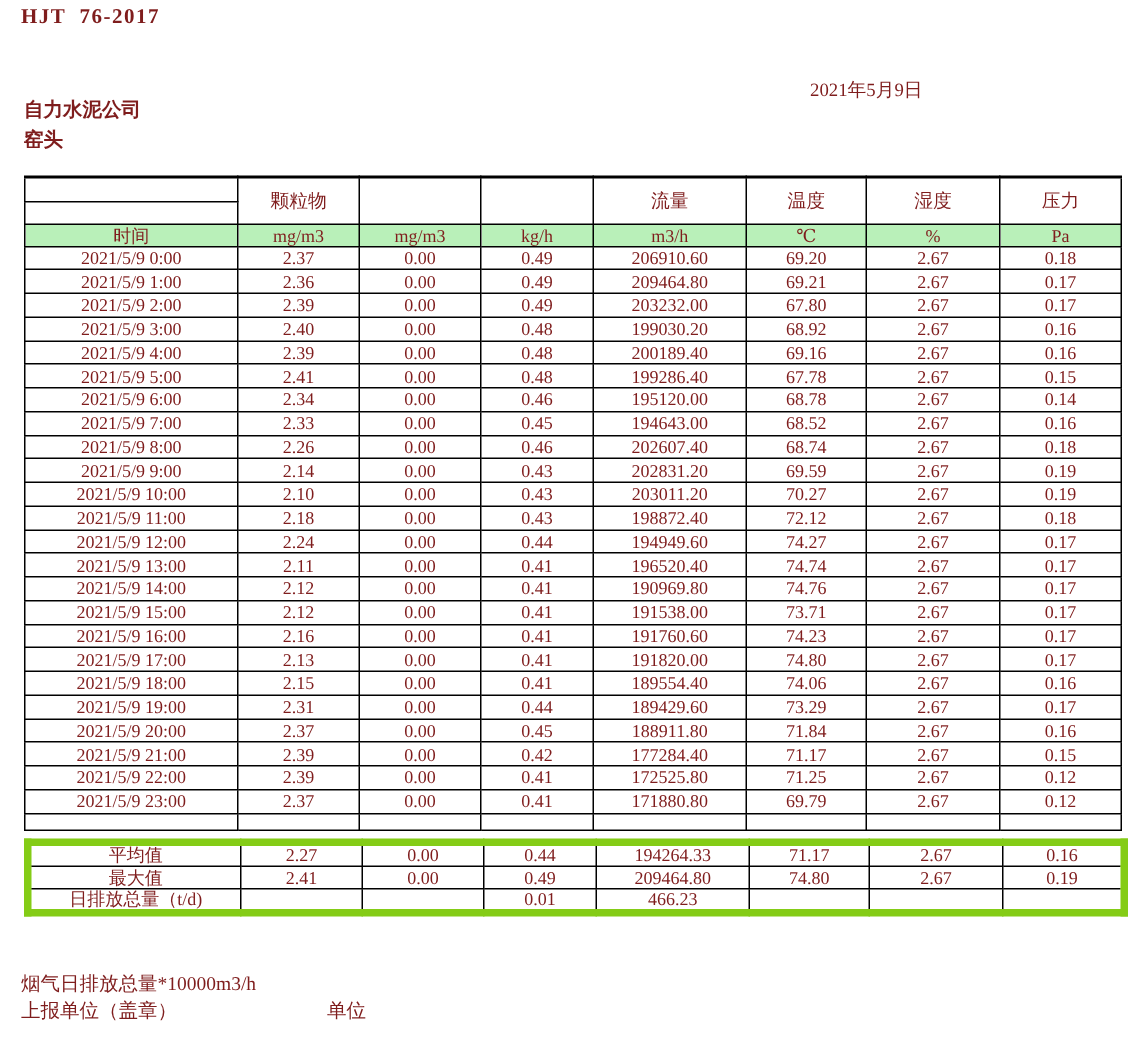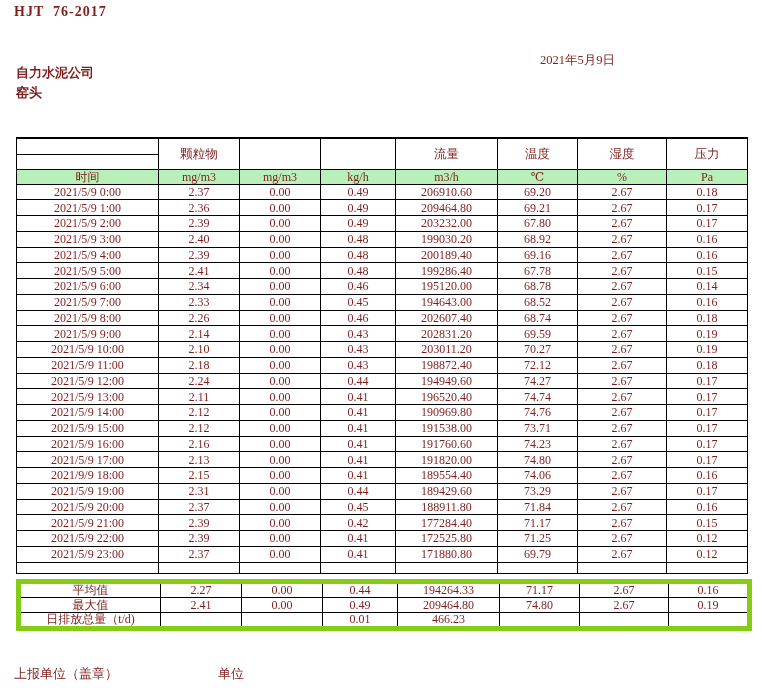--- a/index.html
+++ b/index.html
@@ -6,21 +6,21 @@
   .page{
     position:relative;width:762px;height:693px;background:#ffffff;overflow:hidden;
     font-family:"Liberation Serif","DejaVu Serif",serif;color:#7f1d1d;
   }
   .abs{position:absolute;}
   .std{left:14px;top:4px;font-weight:bold;font-size:14px;white-space:pre;letter-spacing:1px;}
   .title{left:0;top:29px;width:600px;text-align:center;font-weight:bold;font-size:17px;letter-spacing:2px;}
   .company{left:16px;top:64px;font-weight:bold;font-size:13px;text-align:right;}
   .station{left:16px;top:84px;font-weight:bold;font-size:13px;}
   .date{left:540px;top:52px;font-size:12.5px;}
-  table{border-collapse:collapse;table-layout:fixed;margin-top:20px;}
+  table{border-collapse:collapse;table-layout:fixed;}
   .main{left:16px;top:117px;width:731px;border:1px solid #000;border-top:2px solid #000;}
   .sum{left:16px;top:559px;width:731px;border:5px solid #84cc16;}
   td{border:1px solid #000;text-align:center;vertical-align:middle;
      font-size:12px;line-height:1;padding:0;overflow:hidden;white-space:nowrap;}
   .main tr{height:15.75px;}
   .main tr.h1a{height:16px;}
   .main tr.h1b{height:15px;}
   .main tr.units{height:15px;}
   .main tr.units td{background:var(--green,#B9F0B9);}
   .main tr.spacer{height:11px;}
@@ -251,21 +251,21 @@
           <td>2021/5/9 17:00</td>
           <td>2.13</td>
           <td>0.00</td>
           <td>0.41</td>
           <td>191820.00</td>
           <td>74.80</td>
           <td>2.67</td>
           <td>0.17</td>
         </tr>
         <tr>
-          <td>2021/9/9 18:00</td>
+          <td>2021/5/9 18:00</td>
           <td>2.15</td>
           <td>0.00</td>
           <td>0.41</td>
           <td>189554.40</td>
           <td>74.06</td>
           <td>2.67</td>
           <td>0.16</td>
         </tr>
         <tr>
           <td>2021/5/9 19:00</td>
@@ -370,16 +370,17 @@
           <td></td>
           <td>0.01</td>
           <td>466.23</td>
           <td></td>
           <td></td>
           <td></td>
         </tr>
       </tbody>
   </table>
 
+  <div class="abs foot-note">烟气日排放总量*10000m3/h</div>
   <div class="abs foot-report">上报单位（盖章）</div>
   <div class="abs foot-unit">单位</div>
 
 </div>
 
 </body></html>

